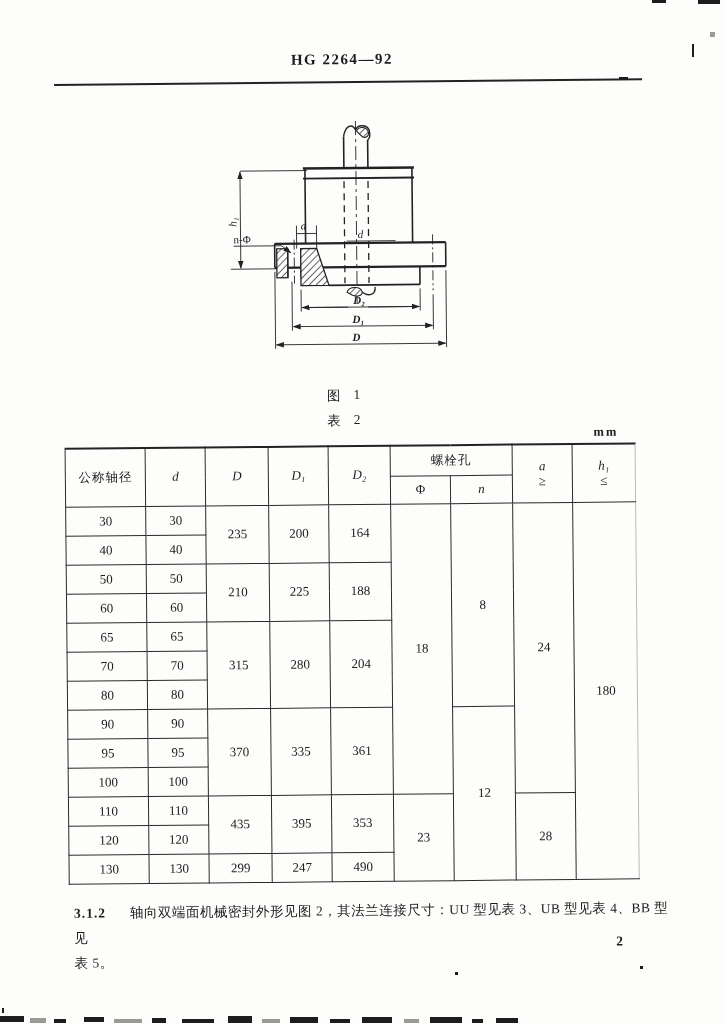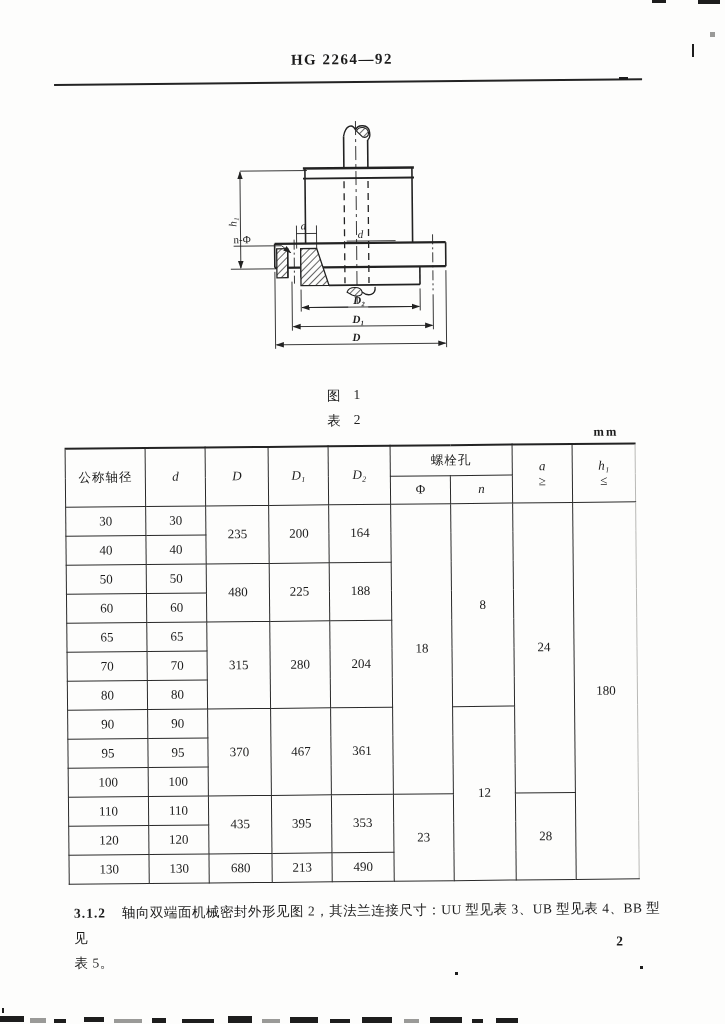--- a/index.html
+++ b/index.html
@@ -23,21 +23,21 @@
   table.t2 td,table.t2 th{border:1px solid #2a2a2a;text-align:center;vertical-align:middle;padding:0;
            font-weight:normal;overflow:hidden;}
   table.t2{border-top:2px solid #232323;}
   table.t2 td.last,table.t2 th.last{border-right:1px solid #b9b9b6;}
   table.t2 .cjk{font-size:12.5px;letter-spacing:1px;}
   table.t2 .it{font-style:italic;}
   table.t2 tr.hr1{height:30px;} table.t2 tr.hr2{height:28px;} table.t2 tr.dr{height:29px;}
   .stack div{line-height:15px;}
 
   .note{position:absolute;left:70px;top:898px;width:600px;font-size:13.5px;line-height:25px;letter-spacing:0.5px;}
-  .note .clause{font-weight:bold;margin-right:16px;letter-spacing:1px;}
+  .note .clause{font-weight:bold;margin-right:24px;letter-spacing:1px;}
   .pageno{position:absolute;left:612px;top:936px;font-size:13.5px;font-weight:bold;}
 
   .art{position:absolute;background:#1d1d1d;}
   .art.gray{background:#9a9a98;}
 
   svg text{font-family:"Liberation Serif","DejaVu Serif",serif;}
 </style>
 </head>
 <body>
 
@@ -182,21 +182,21 @@
       <td rowspan="10">24</td>
       <td rowspan="13" class="last">180</td>
     </tr>
     <tr class="dr">
       <td>40</td>
       <td>40</td>
     </tr>
     <tr class="dr">
       <td>50</td>
       <td>50</td>
-      <td rowspan="2">480</td>
+      <td rowspan="2">210</td>
       <td rowspan="2">225</td>
       <td rowspan="2">188</td>
     </tr>
     <tr class="dr">
       <td>60</td>
       <td>60</td>
     </tr>
     <tr class="dr">
       <td>65</td>
       <td>65</td>
@@ -209,21 +209,21 @@
       <td>70</td>
     </tr>
     <tr class="dr">
       <td>80</td>
       <td>80</td>
     </tr>
     <tr class="dr">
       <td>90</td>
       <td>90</td>
       <td rowspan="3">370</td>
-      <td rowspan="3">467</td>
+      <td rowspan="3">335</td>
       <td rowspan="3">361</td>
       <td rowspan="6">12</td>
     </tr>
     <tr class="dr">
       <td>95</td>
       <td>95</td>
     </tr>
     <tr class="dr">
       <td>100</td>
       <td>100</td>
@@ -237,22 +237,22 @@
       <td rowspan="3">23</td>
       <td rowspan="3">28</td>
     </tr>
     <tr class="dr">
       <td>120</td>
       <td>120</td>
     </tr>
     <tr class="dr">
       <td>130</td>
       <td>130</td>
-      <td>680</td>
-      <td>213</td>
+      <td>299</td>
+      <td>247</td>
       <td>490</td>
     </tr>
   </tbody>
       </table>
 
   <div class="note">
     <div><span class="clause">3.1.2</span><span>轴向双端面机械密封外形见图 2，其法兰连接尺寸：UU 型见表 3、UB 型见表 4、BB 型见</span></div>
     <div>表 5。</div>
   </div>
 

